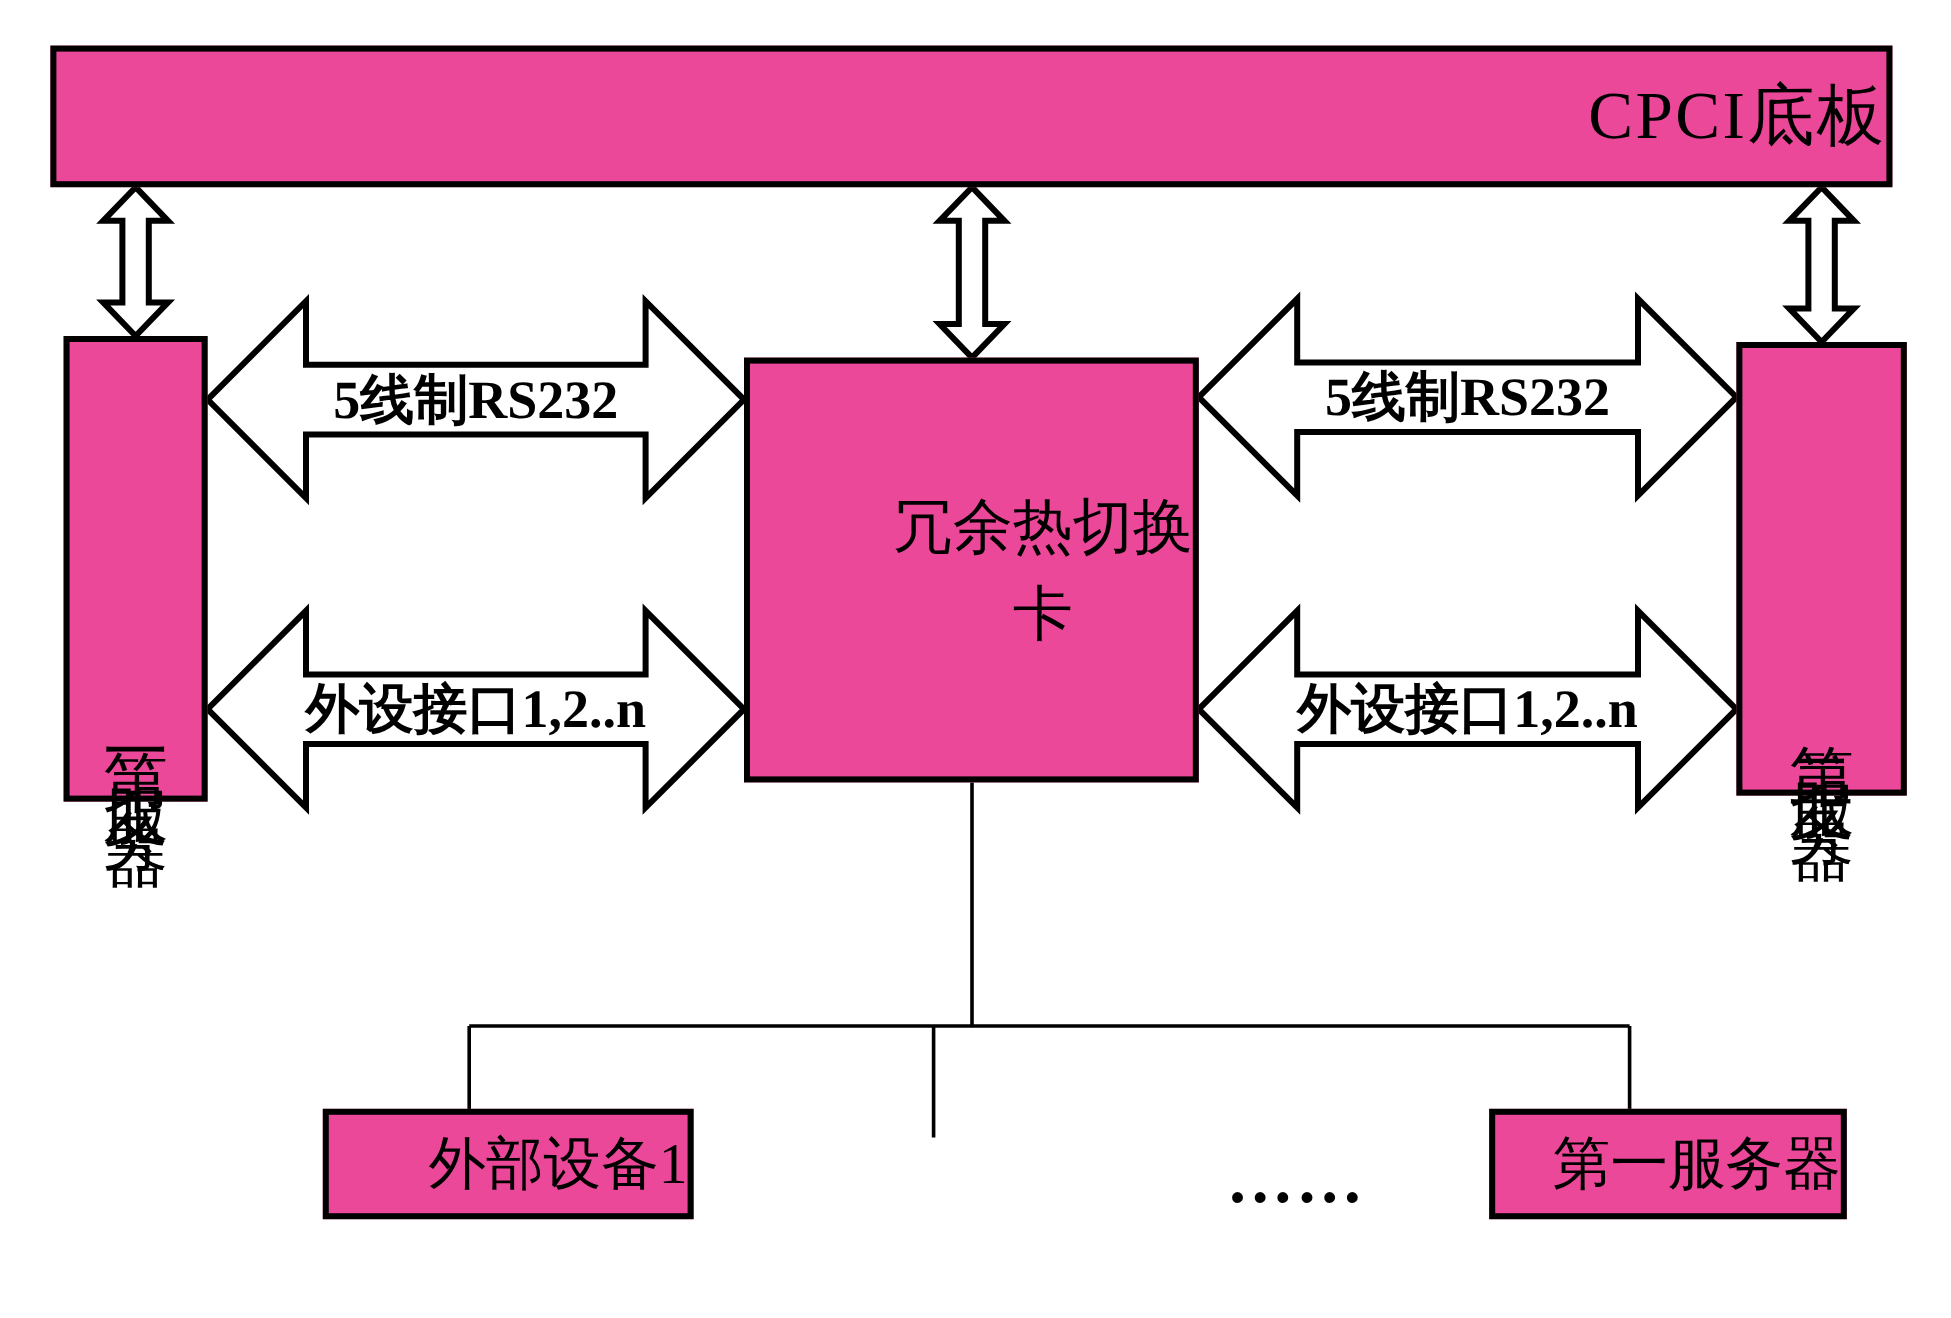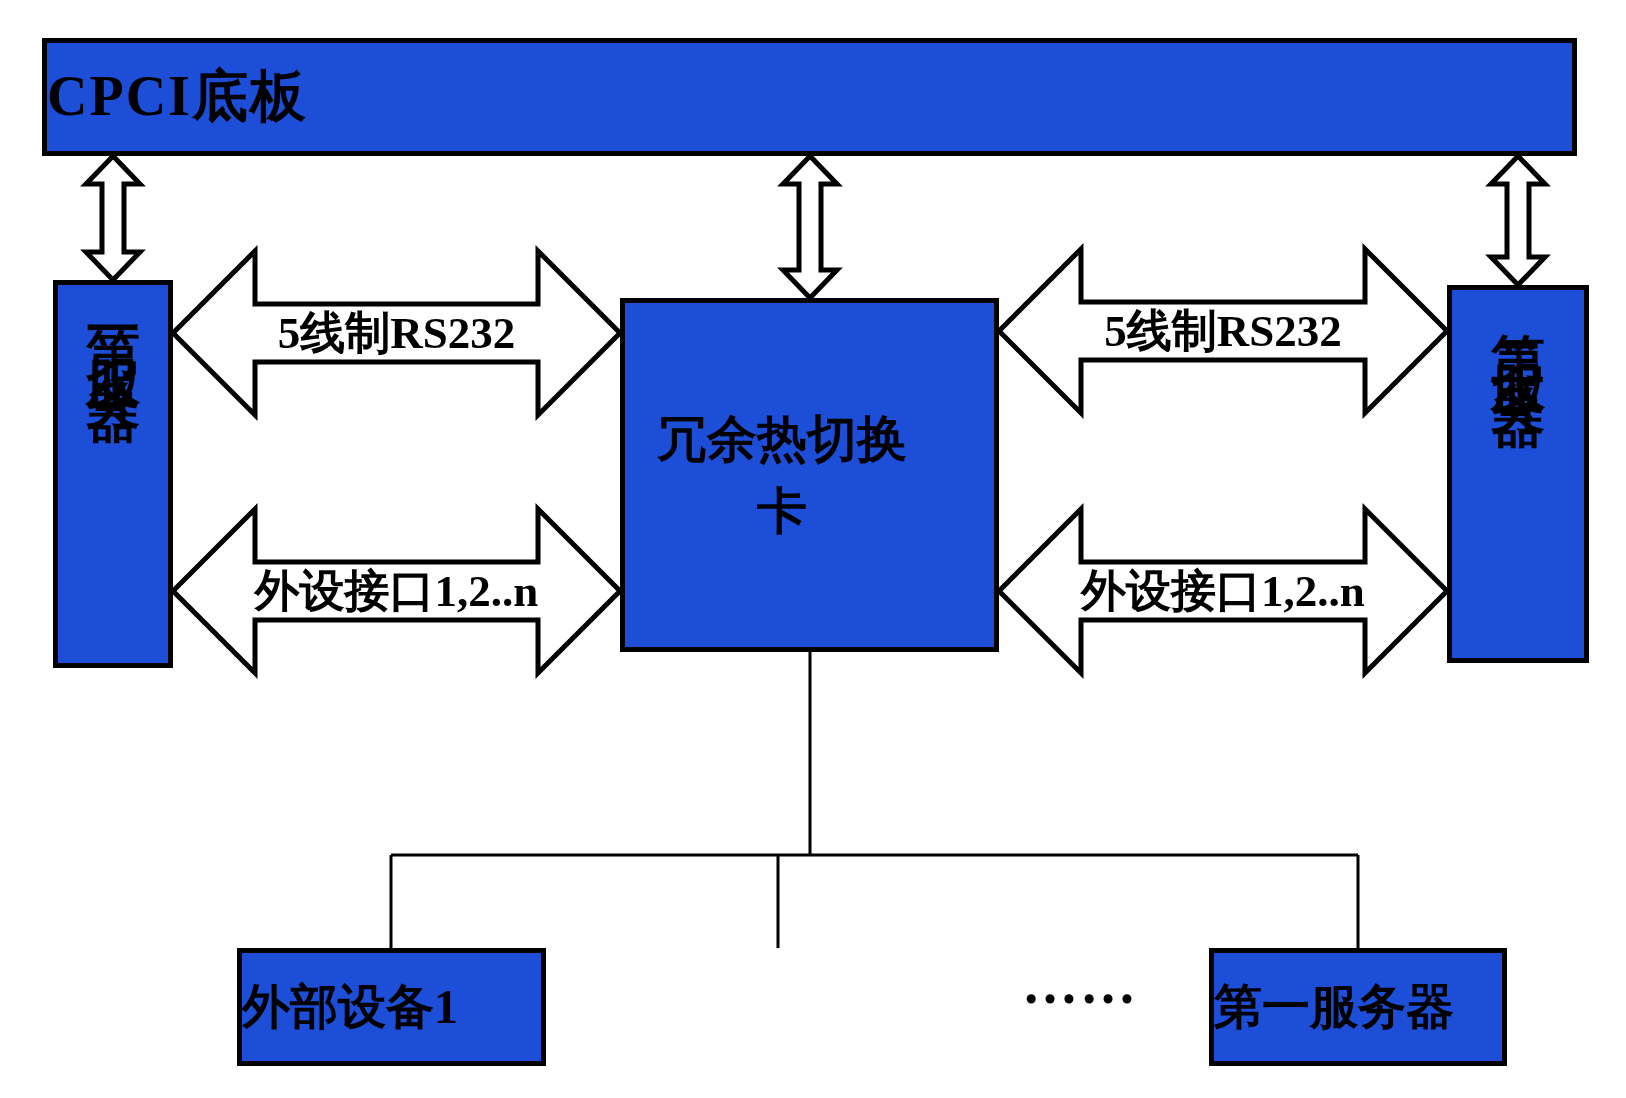--- a/index.html
+++ b/index.html
@@ -2,30 +2,30 @@
 <html><head>
 <meta charset="utf-8">
 <style>
   html,body{margin:0;padding:0;background:#ffffff;}
   #canvas{
     position:relative;width:1626px;height:1098px;background:#ffffff;overflow:hidden;
     font-family:"Liberation Serif","DejaVu Serif",serif;color:#000;
   }
   #shapes{position:absolute;left:0;top:0;width:1626px;height:1098px;}
   .box{
-    position:absolute;box-sizing:border-box;border:5px solid #000;background:#1d4ed8;
-    display:flex;align-items:center;justify-content:flex-start;text-align:center;
-    font-weight:bold;
+    position:absolute;box-sizing:border-box;border:5px solid #000;background:#ec4899;
+    display:flex;align-items:center;justify-content:flex-end;text-align:center;
+    font-weight:normal;
   }
   .cpci{left:42px;top:38px;width:1535px;height:118px;font-size:56px;letter-spacing:2px;}
   .server{writing-mode:vertical-rl;text-orientation:upright;font-size:54px;letter-spacing:16px;line-height:1;}
   .server1{left:53px;top:280px;width:120px;height:388px;}
   .server2{left:1447px;top:285px;width:142px;height:378px;}
   .card{left:620px;top:298px;width:379px;height:354px;font-size:50px;line-height:1.45;padding-left:32px;}
-  .dev{top:948px;height:118px;font-size:48px;}
+  .dev{top:924px;height:92px;font-size:48px;margin-left:32px;}
   .dev1{left:237px;width:309px;}
   .dev2{left:626px;width:305px;}
   .devn{left:1209px;width:298px;}
   .arrow-label{
     position:absolute;display:flex;align-items:center;justify-content:center;
     font-weight:bold;font-size:45px;white-space:nowrap;
   }
   .lbl-rs232-l{left:173px;top:302px;width:447px;height:62px;}
   .lbl-per-l {left:173px;top:560px;width:447px;height:62px;}
   .lbl-rs232-r{left:999px;top:300px;width:448px;height:62px;}

